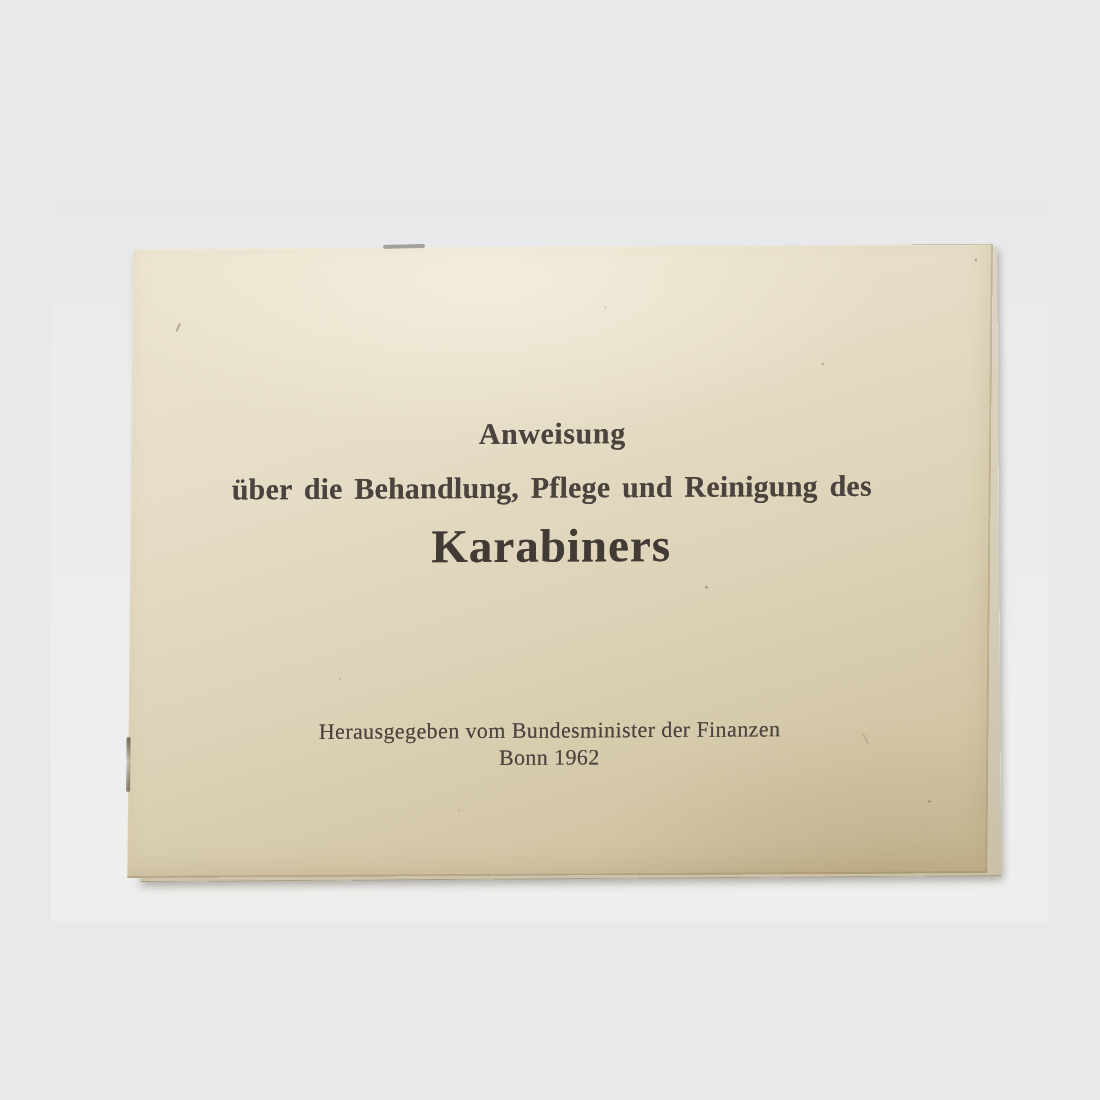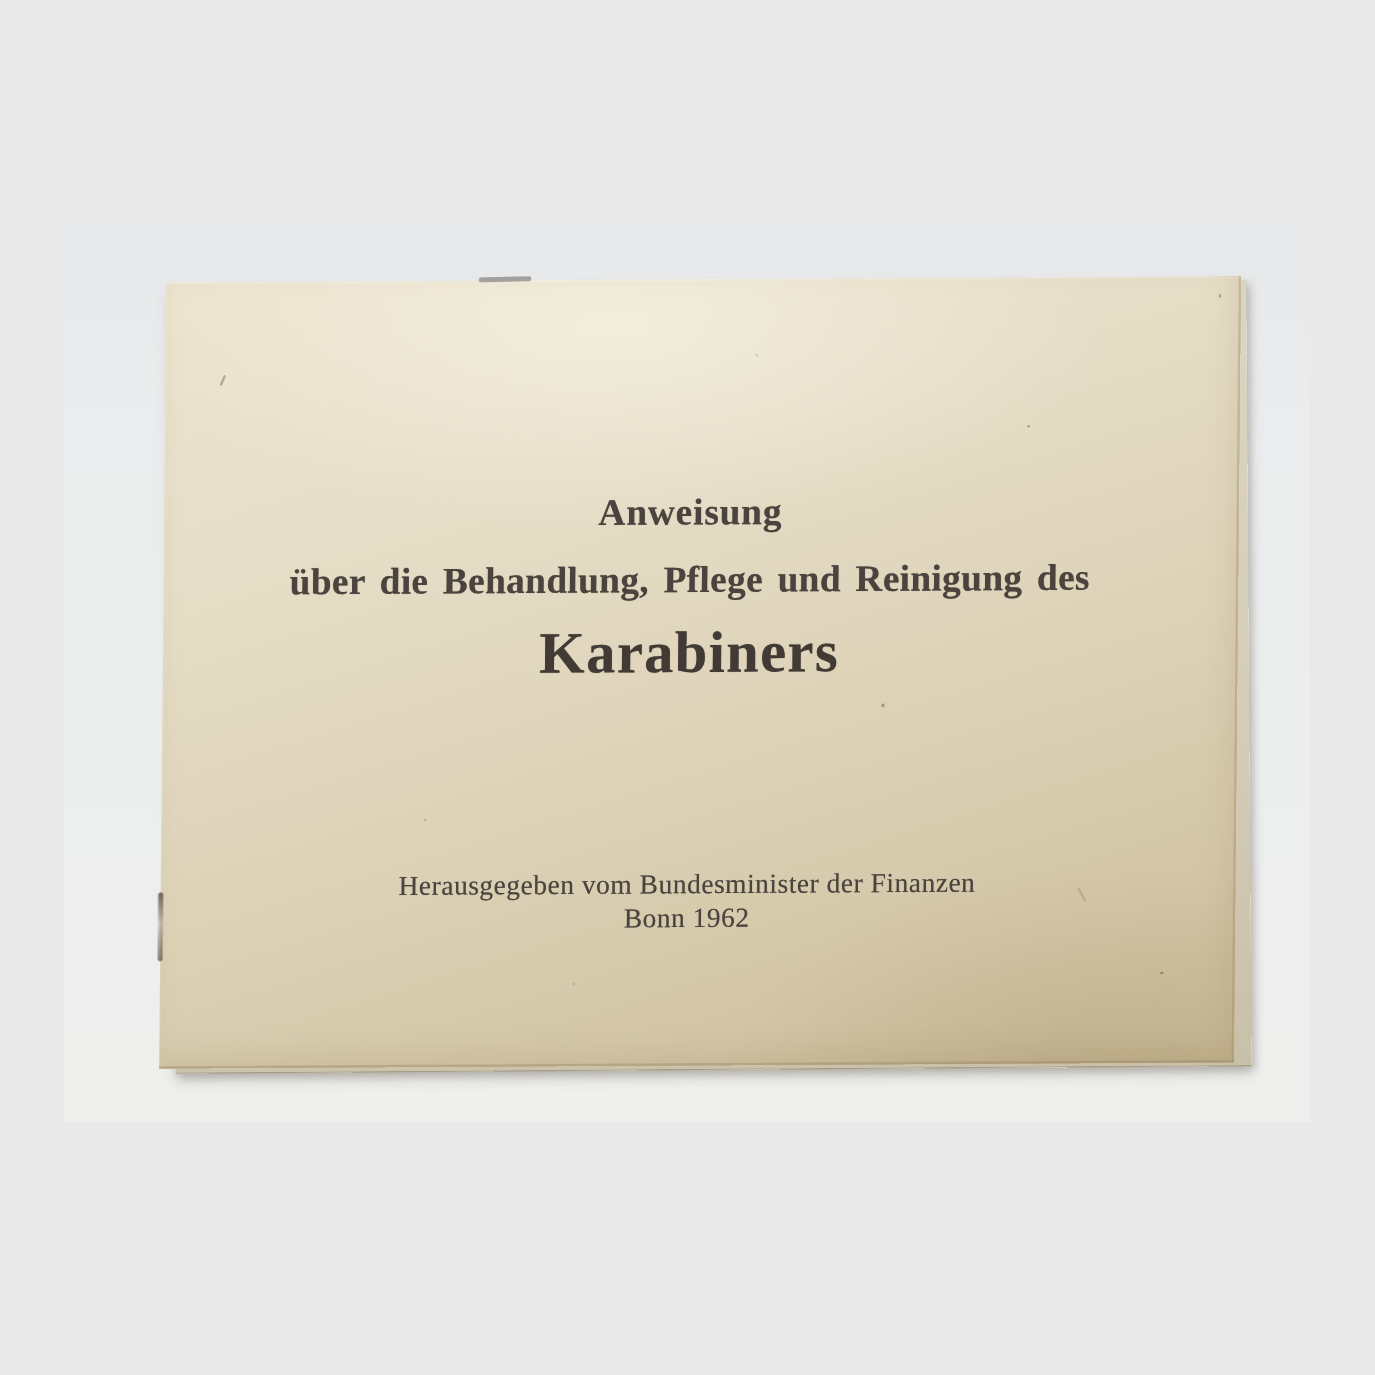--- a/index.html
+++ b/index.html
@@ -15,21 +15,21 @@
   html,body{width:1100px;height:1100px;}
   body{
     background:var(--outer-background);
     font-family:"Liberation Serif","DejaVu Serif",serif;
     overflow:hidden;
     position:relative;
   }
   .stage{position:absolute;inset:0;}
   
   .photo{
-    position:absolute;left:51px;top:178px;width:997px;height:720px;
+    position:absolute;left:51px;top:201px;width:997px;height:720px;
     background:linear-gradient(180deg,var(--photo-top) 0%,#eaeced 22%,#edeeee 70%,var(--photo-bottom) 100%);
   }
   
   .pages{
     position:absolute;left:85px;top:52px;width:861px;height:629px;
     background:linear-gradient(175deg,#ddd6c4 0%,#d5cdb8 60%,#c9c0a8 100%);
     border-bottom:1px solid #a89c80;
     transform:rotate(-0.4deg);
     transform-origin:top left;
     box-shadow:0 5px 10px rgba(115,110,100,0.35), 3px 3px 6px rgba(130,125,112,0.28);

